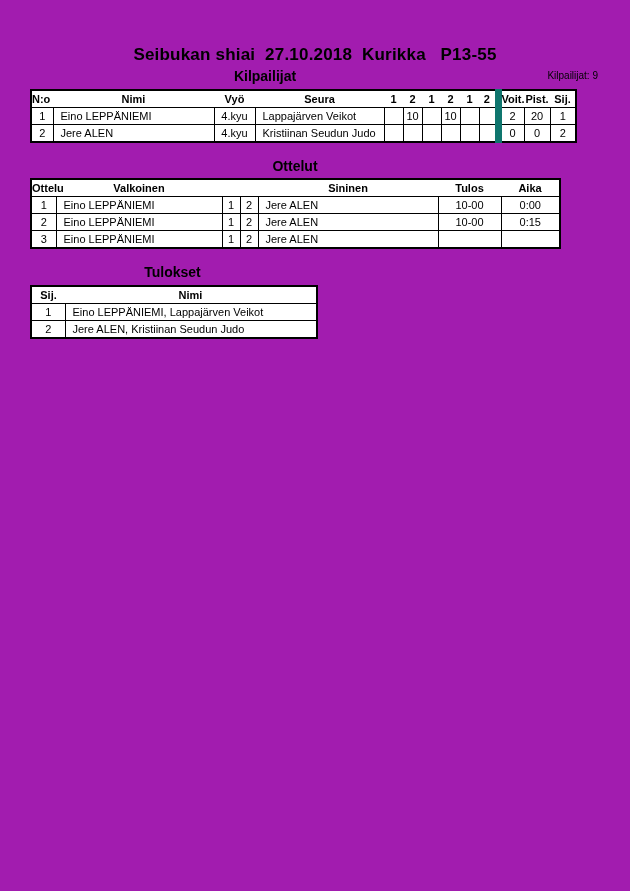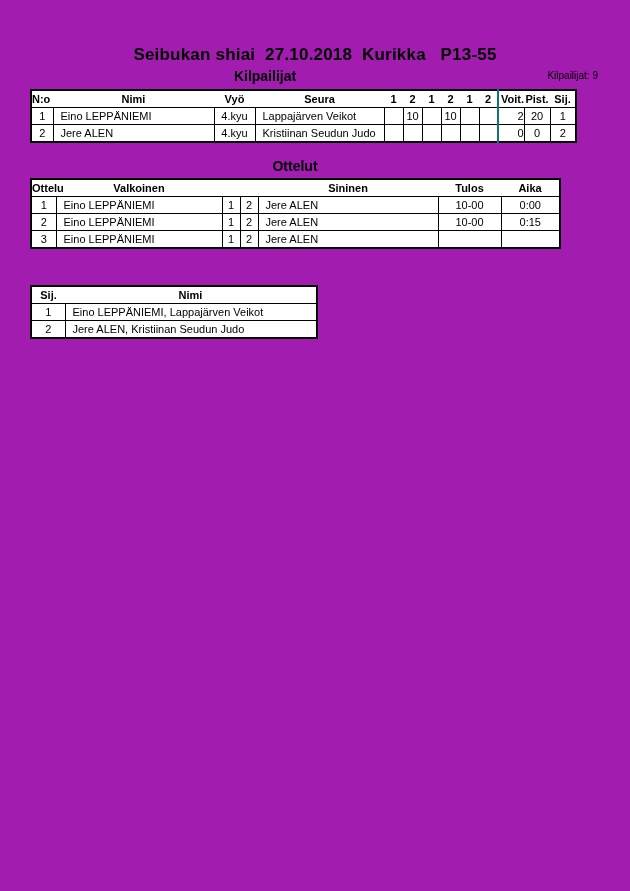--- a/index.html
+++ b/index.html
@@ -47,21 +47,21 @@
     vertical-align: middle;
     white-space: nowrap;
     overflow: visible;
   }
   th {
     border-left: none; border-right: none;
     font-weight: bold;
   }
   td.name { text-align: left; padding-left: 7px; }
   th.corner { text-align: left; padding-left: 0; }
-  .t1 th.thick, .t1 td.thick { border-left: 2px solid #0f766e; text-align: right; }
+  .t1 th.thick, .t1 td.thick { border-left: 7px solid #0f766e; }
 
   .t1 { left: 30px; top: 89px;  width: 545px; }
   .t2 { left: 30px; top: 178px; width: 529px; }
   .t3 { left: 30px; top: 285px; width: 286px; }
 </style>
 </head>
 <body>
 
 <div class="page">
 
@@ -183,20 +183,21 @@
         <td class="name">Eino LEPPÄNIEMI</td>
         <td>1</td>
         <td>2</td>
         <td class="name">Jere ALEN</td>
         <td></td>
         <td></td>
       </tr>
     </tbody>
   </table>
 
+  <div class="section-heading heading-tulokset">Tulokset</div>
 
   <table class="t3">
     <colgroup>
       <col style="width:34px">
         <col style="width:252px">
     </colgroup>
     <thead>
       <tr>
         <th>Sij.</th>
         <th>Nimi</th>

